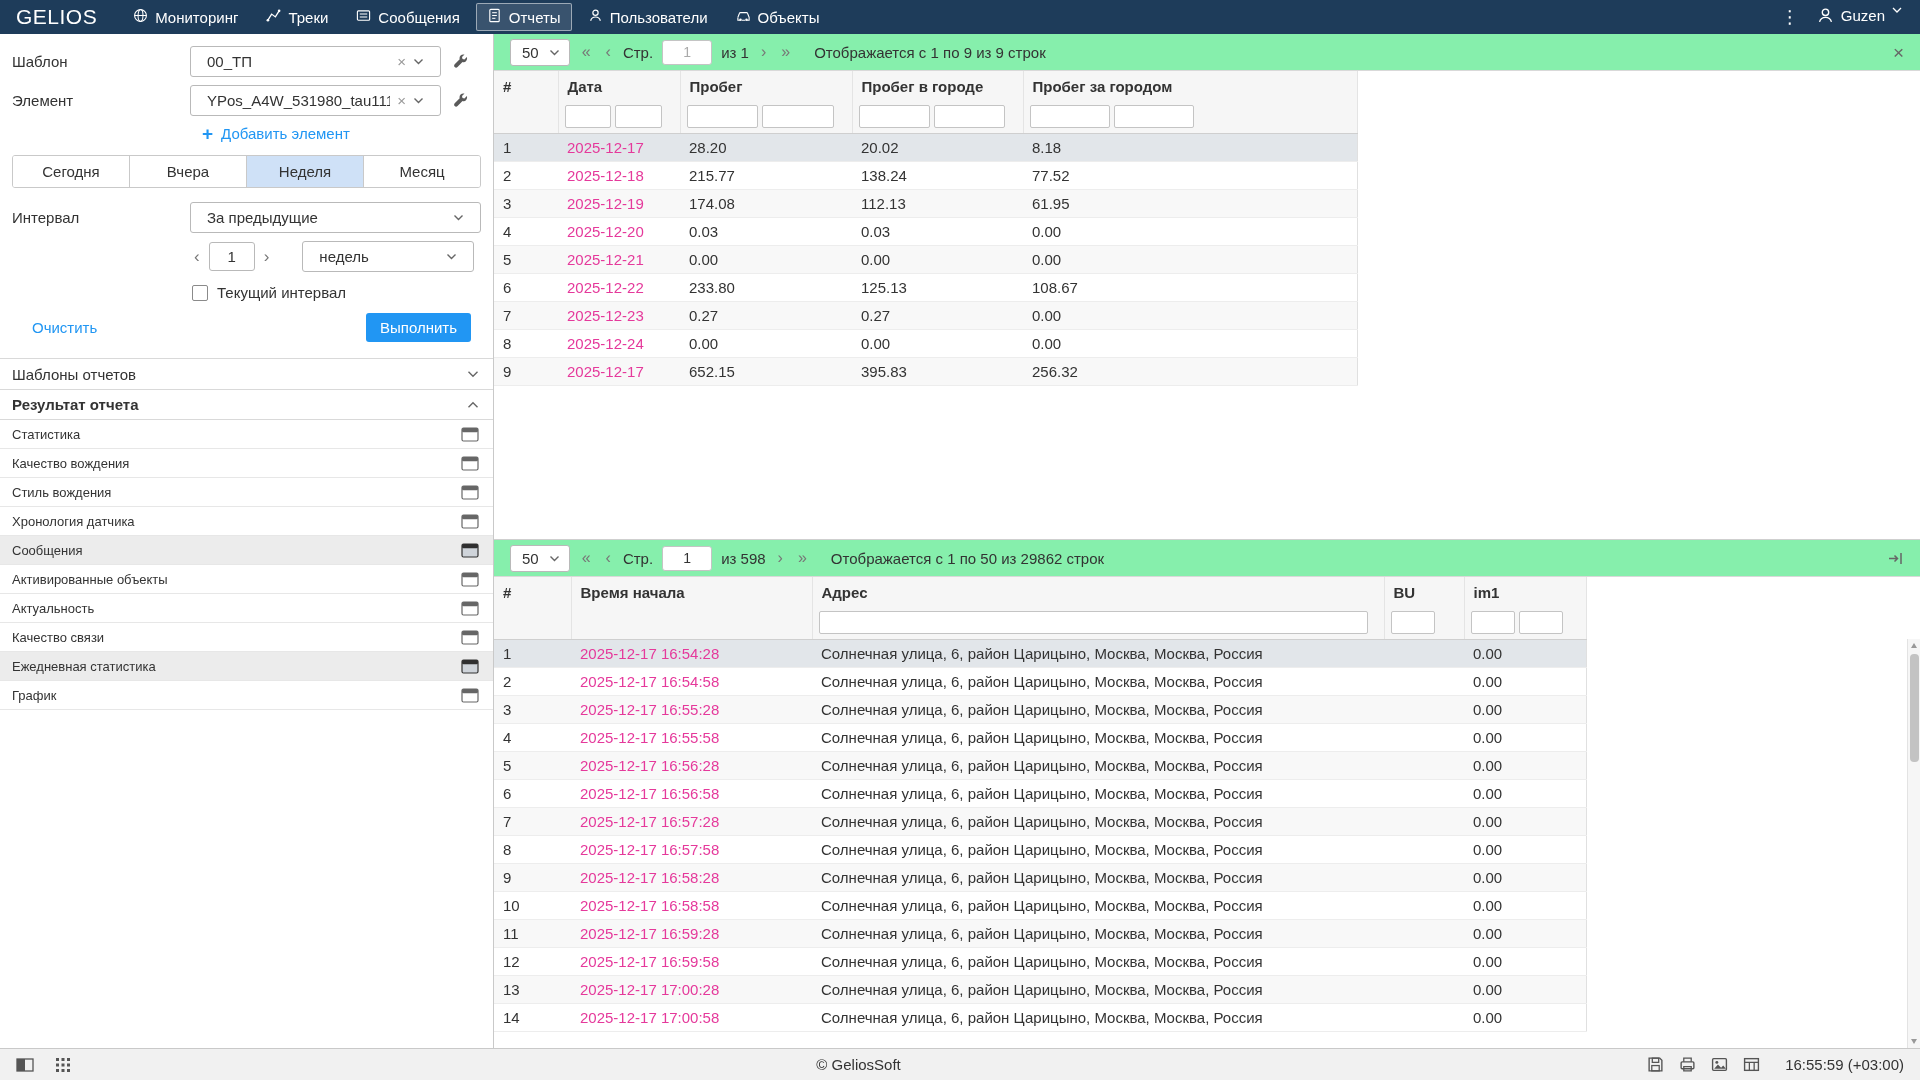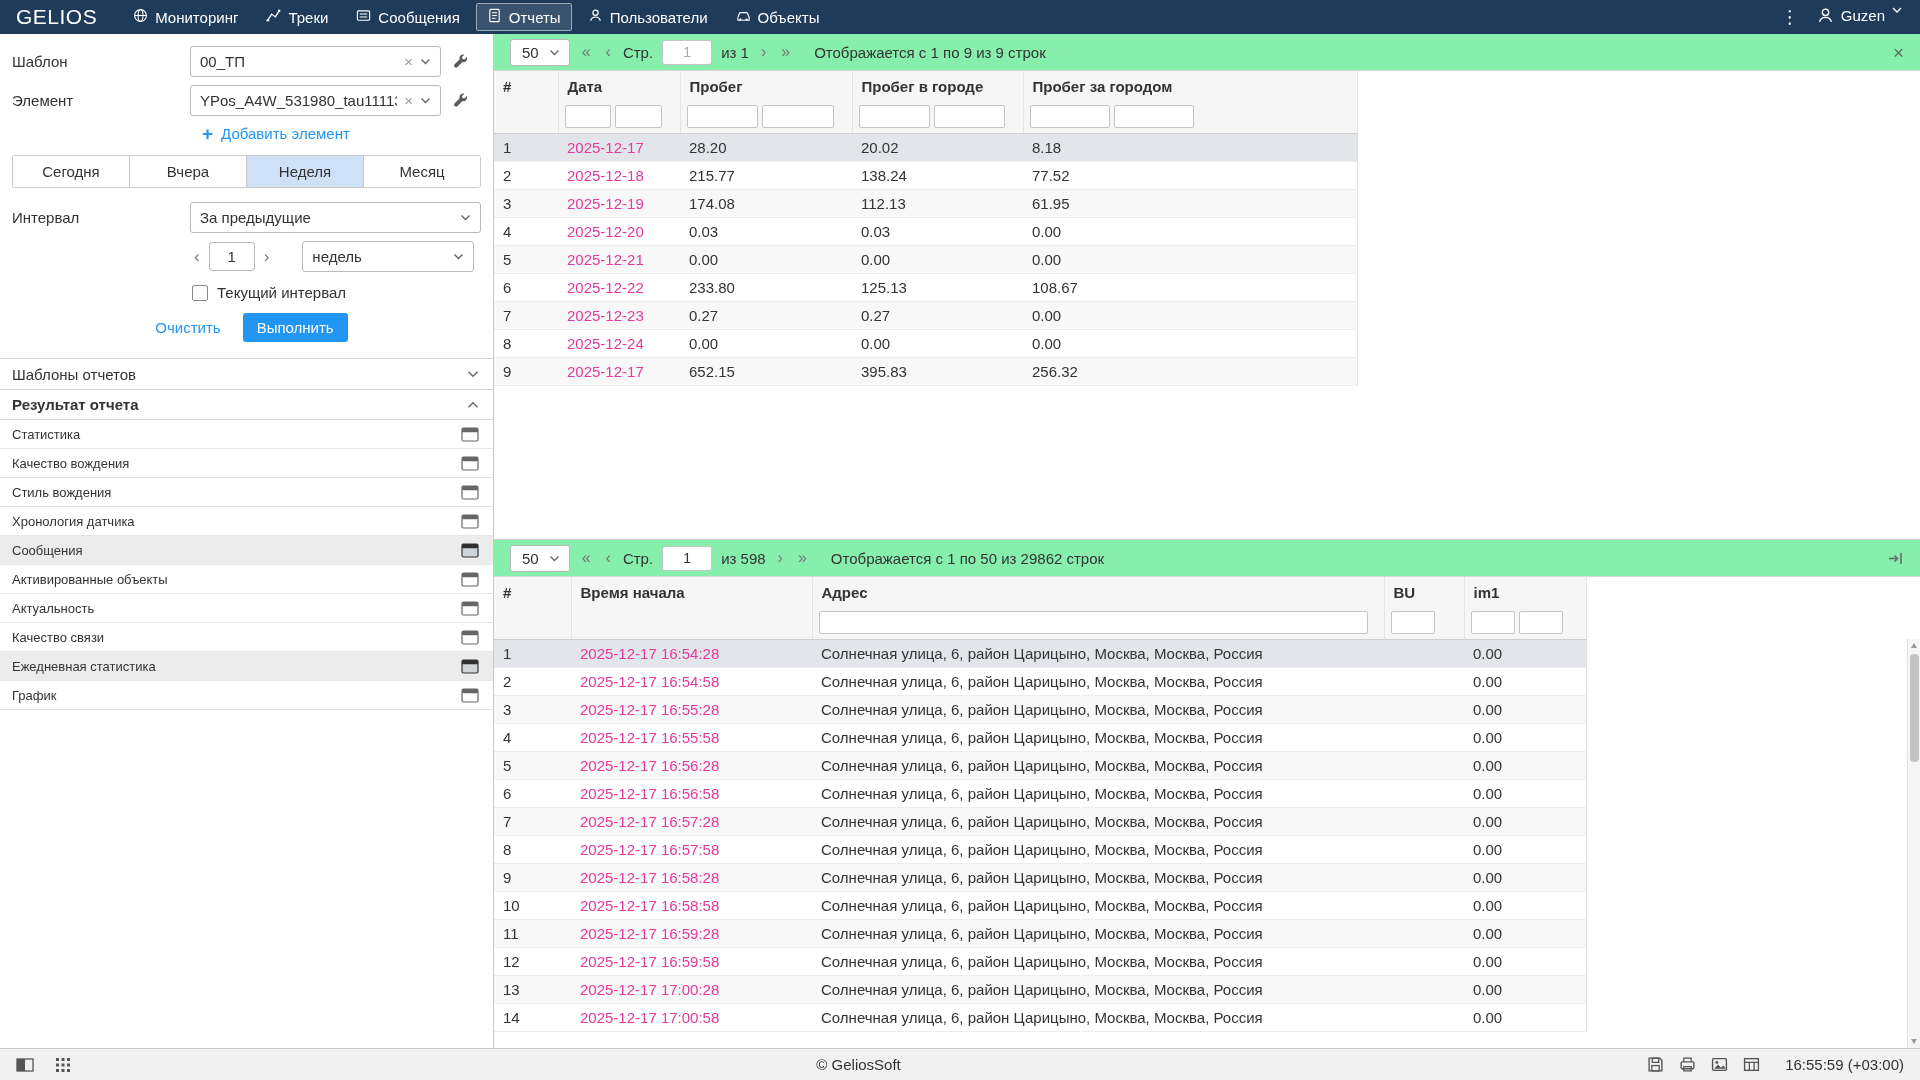--- a/index.html
+++ b/index.html
@@ -20,37 +20,37 @@
 
 
 .content{flex:1;display:flex;min-height:0}
 .sidebar{width:494px;flex:0 0 494px;border-right:1px solid #c9c9c9;background:#fff;overflow:hidden}
 .main{flex:1;display:flex;flex-direction:column;min-width:0;position:relative;background:#fff}
 
 
 .sb-form{padding:12px 12px 0}
 .sb-row{display:flex;align-items:center;margin-bottom:8px}
 .sb-label{flex:0 0 178px;font-size:15px;color:#333}
-.sb-select{flex:1;display:flex;align-items:center;height:31px;border:1px solid #b9b9b9;border-radius:3px;background:#fff;padding:0 9px;gap:7px;cursor:pointer;min-width:0}
+.sb-select{flex:1;display:flex;align-items:center;height:31px;border:1px solid #b9b9b9;border-radius:3px;background:#fff;padding:0 16px;gap:7px;cursor:pointer;min-width:0}
 .sb-select .val{flex:1;white-space:nowrap;overflow:hidden;font-size:15px;color:#333}
 .icon-x{color:#9a9a9a;font-size:15px;line-height:1;cursor:pointer}
 .sb-wrench{flex:0 0 40px;display:flex;justify-content:center;cursor:pointer}
 .add-el{display:flex;align-items:center;gap:8px;margin:2px 0 12px 190px;color:var(--accent,#2196f3);cursor:pointer;font-size:15px}
 .add-el .plus{font-size:19px;font-weight:700;line-height:1}
 .period-group{display:flex;border:1px solid #c9c9c9;border-radius:3px;overflow:hidden;margin:2px 0 14px}
 .period-btn{flex:1;height:31px;background:#fff;border:none;border-right:1px solid #c9c9c9;font-size:15px;color:#333;cursor:pointer}
 .period-btn:last-child{border-right:none}
 .period-btn.active{background:#cfe1f7}
 .stepper-row{display:flex;align-items:center;margin:2px 0 12px 178px;gap:5px}
 .step-btn{background:none;border:none;color:#777;font-size:17px;cursor:pointer;padding:0 4px}
 .step-input{width:46px;height:29px;border:1px solid #b9b9b9;border-radius:3px;text-align:center;font-size:15px;color:#333}
 .unit-select{margin-left:24px;flex:0 0 172px;height:31px}
 .chk-row{display:flex;align-items:center;gap:9px;margin:0 0 12px 180px;cursor:pointer}
 .checkbox{width:16px;height:16px;border:1px solid #8a8a8a;border-radius:2px;background:#fff}
-.actions-row{display:flex;justify-content:center;gap:12px;margin:2px 0 16px}
+.actions-row{display:flex;justify-content:space-between;gap:12px;margin:2px 10px 16px}
 .btn-clear{background:none;border:none;color:var(--accent,#2196f3);font-size:15px;padding:6px 10px;cursor:pointer}
 .btn-run{background:var(--accent,#2196f3);border:none;color:#fff;font-size:15px;padding:6px 14px;border-radius:3px;cursor:pointer}
 
 
 .sb-section{height:31px;display:flex;align-items:center;justify-content:space-between;padding:0 14px 0 12px;border-top:1px solid #d9d9d9;font-size:15px;cursor:pointer;background:#fff}
 .sb-section.bold{font-weight:700;border-bottom:1px solid #d9d9d9}
 .report-item{height:29px;display:flex;align-items:center;justify-content:space-between;padding:0 14px 0 12px;border-bottom:1px solid #e7e7e7;font-size:13px;cursor:pointer}
 .report-item.active{background:#ececec}
 .ri-icon{display:flex;align-items:center}
 .ri-icon .box{fill:#fff;stroke:#666;stroke-width:1.2}

